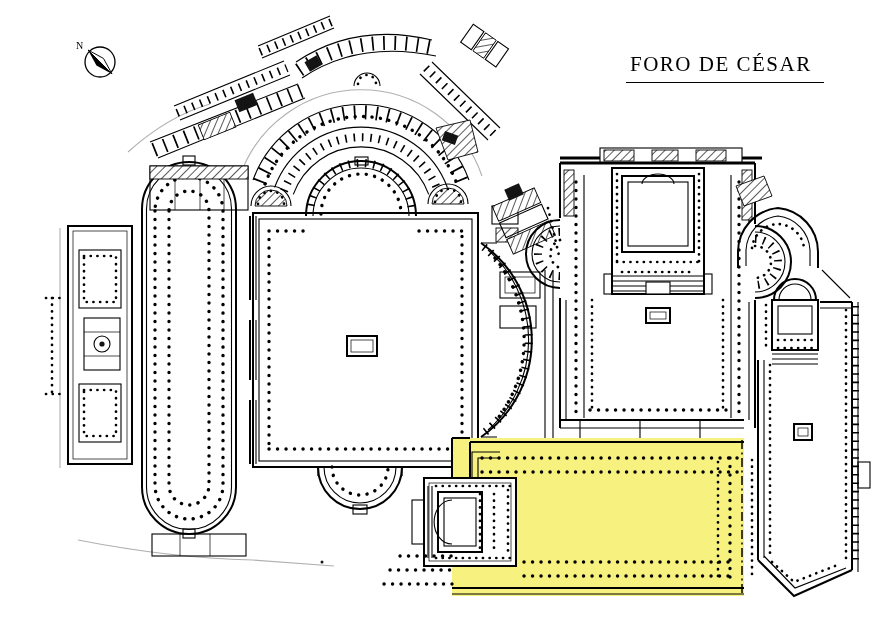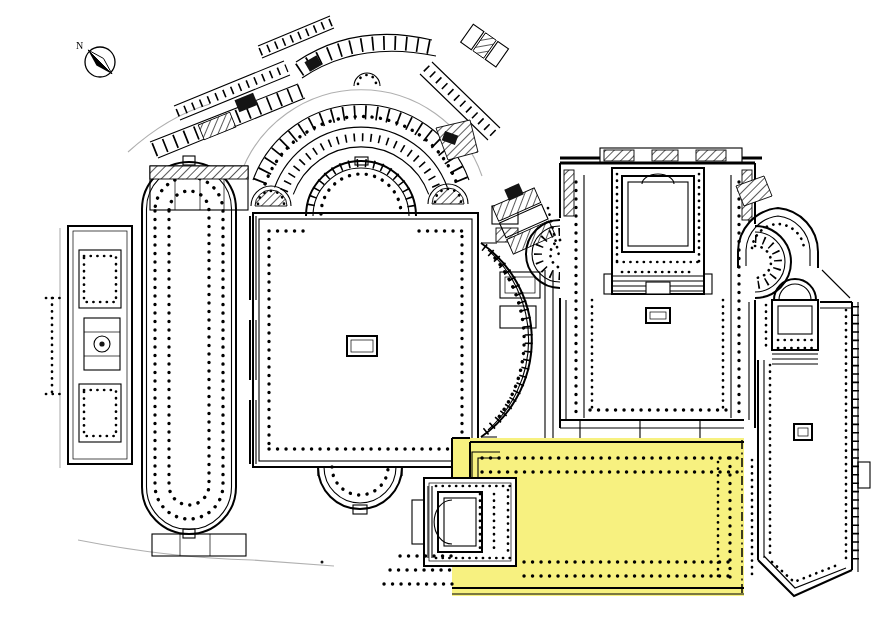--- a/index.html
+++ b/index.html
@@ -27,20 +27,21 @@
   svg .gray{stroke:var(--street_gray,#b0b0b0);stroke-width:1.1;fill:none}
   svg .dd{stroke:var(--ink,#000);stroke-width:1.5;stroke-dasharray:9 3.5 2 3.5;fill:none}
   svg .blk{fill:#141414;stroke:none}
   svg .hf{fill:url(#hatch);stroke:var(--ink,#000);stroke-width:.9}
 </style>
 </head>
 <body>
 
 <div class="stage">
 
+  <div class="plan-title">FORO DE CÉSAR</div>
 
   <svg width="886" height="618" viewBox="0 0 886 618">
     <defs>
       <pattern id="hatch" width="6" height="6" patternUnits="userSpaceOnUse" patternTransform="rotate(45)">
         <rect width="6" height="6" fill="#fff"></rect>
         <line x1="0" y1="0" x2="0" y2="6" stroke="#000" stroke-width="1.3"></line>
       </pattern>
     </defs>
 
     <g>

